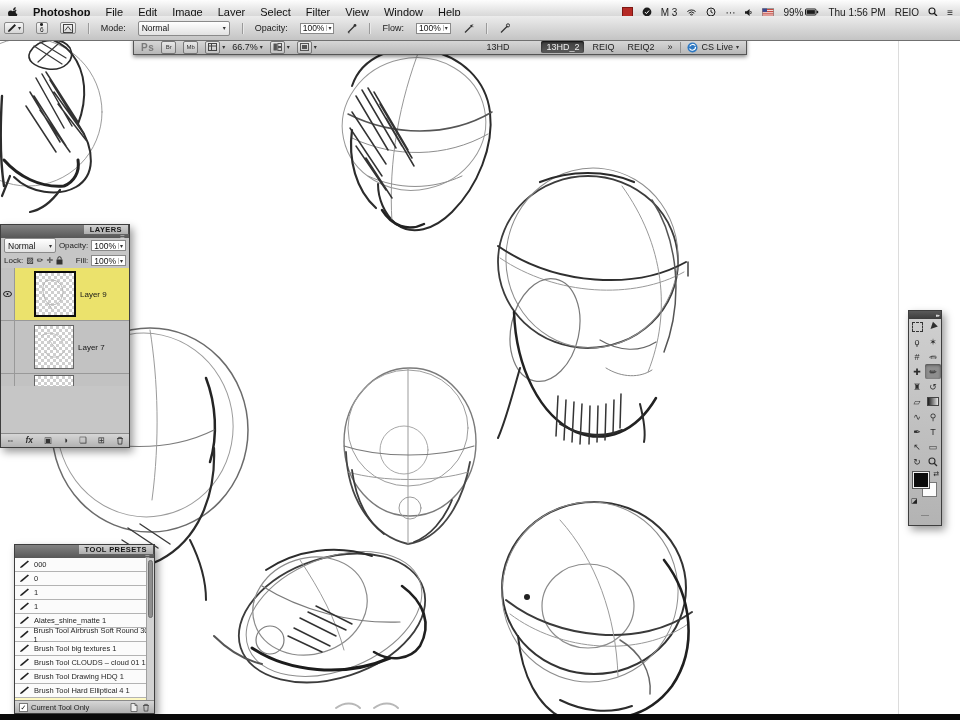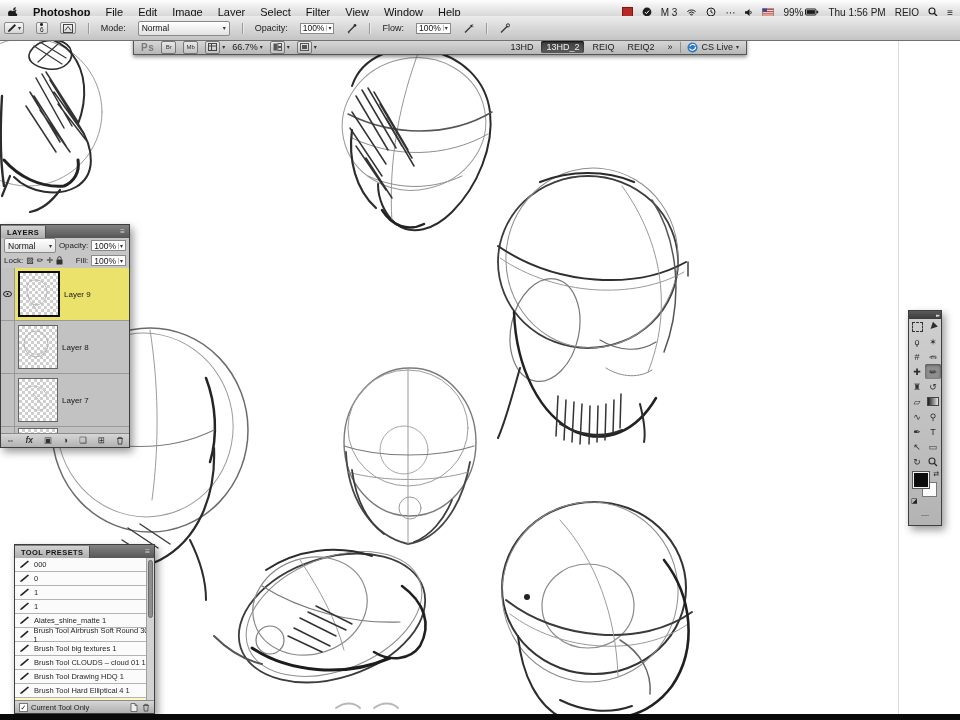--- a/index.html
+++ b/index.html
@@ -42,38 +42,38 @@
     font-size:9px;color:#222;z-index:40;}
   .pslogo{font-weight:bold;font-size:10px;color:#7a7a7a;letter-spacing:.5px;}
   .abicon{width:13px;height:11px;border:1px solid #777;border-radius:2px;
     background:linear-gradient(#e8e8e8,#c2c2c2);display:flex;align-items:center;justify-content:center;
     font-size:6px;color:#333;}
   .abgroup{display:flex;align-items:center;gap:2px;}
   .zoomtxt{font-size:9px;color:#222;}
   .wsarea{margin-left:auto;display:flex;align-items:center;gap:3px;justify-content:center;}
   .ws{padding:1px 5px;border-radius:2px;color:#1d1d1d;}
   .ws.active{background:linear-gradient(#3c3c3c,#5c5c5c);color:#f0f0f0;
-    box-shadow:inset 0 1px 2px rgba(0,0,0,.8);}
+    box-shadow:inset 0 1px 2px rgba(0,0,0,.8);margin-left:24px;}
   .cslive{display:flex;align-items:center;gap:3px;padding-left:6px;border-left:1px solid #909090;}
   
   .panel{position:absolute;background:#c6c6c6;border:1px solid #3e3e3e;box-sizing:border-box;
     box-shadow:3px 4px 8px rgba(0,0,0,.4);font-size:8px;color:#1c1c1c;}
-  .p-head{height:13px;background:linear-gradient(#828282,#575757);display:flex;align-items:flex-end;}
+  .p-head{height:13px;background:linear-gradient(#828282,#575757);display:flex;align-items:flex-end;flex-direction:column;}
   .p-tab{background:linear-gradient(#d2d2d2,#adadad);height:12px;padding:0 6px;display:flex;
     align-items:center;font-weight:bold;font-size:7.5px;letter-spacing:.4px;color:#151515;
     border-right:1px solid #4d4d4d;}
   .p-menu{margin-left:auto;margin-bottom:2px;padding-right:4px;color:#ddd;font-size:8px;line-height:1;}
   
   .layers-panel{left:0;top:224px;width:130px;height:224px;z-index:25;}
   .lrow{display:flex;align-items:center;gap:3px;padding:2px 3px;height:15px;box-sizing:border-box;}
   .locks{display:flex;align-items:center;gap:3px;font-size:8px;color:#222;}
   .layer-row{height:52px;display:flex;align-items:stretch;border-bottom:1px solid #999;
     background:#c2c2c2;}
   .eye-col{width:13px;border-right:1px solid #999;display:flex;align-items:center;justify-content:center;flex:none;}
-  .row-body{flex:1;display:flex;align-items:center;gap:4px;padding-left:3px;}
+  .row-body{flex:1;display:flex;align-items:center;gap:4px;padding-left:19px;}
   .layer-row.selected .row-body{background:#ebe26c;}
   .checker{background-color:#fff;background-image:
     linear-gradient(45deg,#cfcfcf 25%,transparent 25%,transparent 75%,#cfcfcf 75%),
     linear-gradient(45deg,#cfcfcf 25%,transparent 25%,transparent 75%,#cfcfcf 75%);
     background-size:6px 6px;background-position:0 0,3px 3px;}
   .thumb{width:38px;height:42px;border:1px solid #666;flex:none;position:relative;}
   .layer-row.selected .thumb{border:2px solid #0d0d0d;}
   .lname{font-size:8px;color:#161616;}
   .layer-row.partial{height:12px;overflow:hidden;border-bottom:none;}
   .layers-foot{position:absolute;left:0;bottom:0;width:100%;height:14px;box-sizing:border-box;
@@ -463,32 +463,20 @@
           </svg>
       </span>
       <span class="lname">Layer 9</span>
     </span>
   </div>
   <div class="layer-row">
     <span class="eye-col"></span>
     <span class="row-body">
       <span class="thumb checker">
         <svg width="36" height="40" viewBox="0 0 36 40">
-            <ellipse cx="17" cy="18" rx="12" ry="13" fill="none" stroke="#b4b4b4"></ellipse>
-            <path d="M8 24 C14 30, 24 30, 28 22" fill="none" stroke="#c0c0c0"></path>
-          </svg>
-      </span>
-      <span class="lname">Layer 8</span>
-    </span>
-  </div>
-  <div class="layer-row">
-    <span class="eye-col"></span>
-    <span class="row-body">
-      <span class="thumb checker">
-        <svg width="36" height="40" viewBox="0 0 36 40">
             <path d="M6 10 C14 4, 26 8, 28 18 M10 26 C16 34, 26 32, 30 24 M14 14 l8 10" fill="none" stroke="#bcbcbc"></path>
           </svg>
       </span>
       <span class="lname">Layer 7</span>
     </span>
   </div>
   <div class="layer-row partial">
     <span class="eye-col"></span>
     <span class="row-body">
       <span class="thumb checker" style="height:10px;margin-top:2px;"></span>

